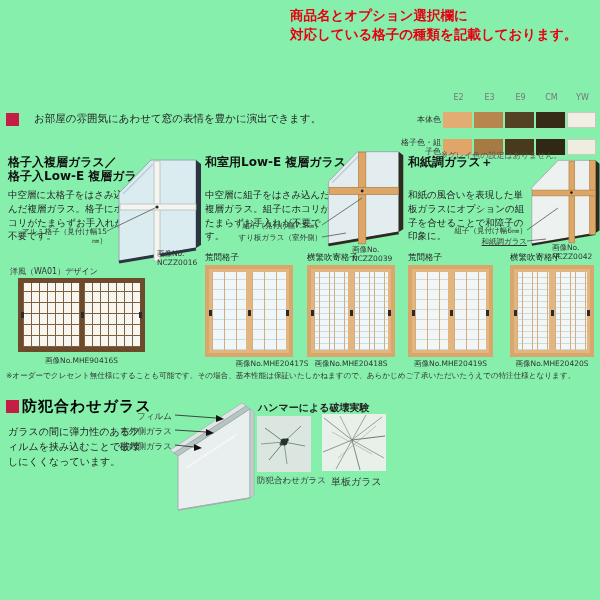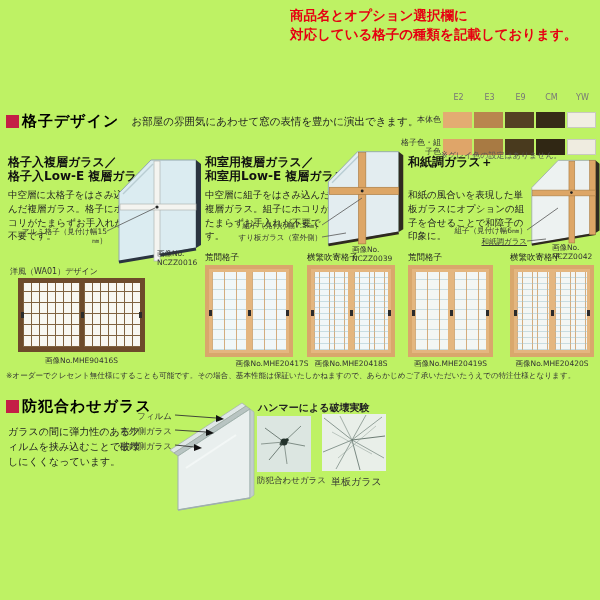--- a/index.html
+++ b/index.html
@@ -1,16 +1,16 @@
 <!DOCTYPE html>
 <html><head>
 <meta charset="utf-8">
 <style>
   html,body{margin:0;padding:0;background:#fff;}
-  .page{position:relative;width:600px;height:600px;background:#bef264;overflow:hidden;
+  .page{position:relative;width:600px;height:600px;background:#86efac;overflow:hidden;
         font-family:"DejaVu Sans",sans-serif;color:#222;}
   .abs{position:absolute;}
 
   
   .top-note{left:290px;top:6px;font-size:13.5px;font-weight:bold;color:#e60012;line-height:1.4;}
 
   
   .ctable{left:399px;top:93px;width:201px;}
   .ct-head{display:flex;margin-left:44px;}
   .ct-head span{width:31px;text-align:center;font-size:8px;color:#777;}
@@ -94,21 +94,20 @@
       <div class="sw" style="background: rgb(168, 122, 67);"></div>
       <div class="sw" style="background: rgb(73, 58, 30);"></div>
       <div class="sw" style="background: rgb(48, 39, 20);"></div>
       <div class="sw yw" style="background: rgb(239, 236, 224);"></div>
     </div>
   </div>
   <div class="abs cnote">※グレイ色の設定はありません。</div>
 
   <div class="abs sec-head sh1">
     <span class="bullet"></span>
-    <span class="sec-title">格子デザイン</span>
     <span class="sec-sub">お部屋の雰囲気にあわせて窓の表情を豊かに演出できます。</span>
   </div>
 
   <div class="abs col-title" style="left:8px;top:155px;">
     <div>格子入複層ガラス／</div>
     <div>格子入Low-E 複層ガラス</div>
   </div>
   <div class="abs col-body" style="left:8px;top:188px;width:124px;">中空層に太格子をはさみ込んだ複層ガラス。格子にホコリがたまらずお手入れが不要です。</div>
   <svg class="gsvg" style="left:112px;top:152px;width:92px;height:112px;" viewBox="0 0 92 112">
     <polygon points="7,41 39,8 84,8 84,96 7,110" fill="#dbecf1" stroke="#93a8ae" stroke-width="1"></polygon>
@@ -128,21 +127,20 @@
   <div class="win w1">
     <div class="sash"></div>
     <div class="sash"></div>
     <div class="dot" style="left:0;top:31px;"></div>
     <div class="dot" style="left:50%;margin-left:-1px;top:31px;"></div>
     <div class="dot" style="right:0;top:31px;"></div>
   </div>
   <div class="abs wlabel" style="left:18px;top:356px;width:127px;">画像No.MHE90416S</div>
 
   <div class="abs col-title" style="left:205px;top:155px;">
-    <div>和室用複層ガラス／</div>
     <div>和室用Low-E 複層ガラス</div>
   </div>
   <div class="abs col-body" style="left:205px;top:188px;width:126px;">中空層に組子をはさみ込んだ複層ガラス。組子にホコリがたまらずお手入れが不要です。</div>
   <svg class="gsvg" style="left:322px;top:138px;width:84px;height:115px;" viewBox="0 0 92 112">
     <polygon points="7,41 39,8 84,8 84,96 7,110" fill="#e3edf0" stroke="#93a8ae" stroke-width="1"></polygon>
     <polygon points="84,8 89,12 89,93 84,96" fill="#2f2a20"></polygon>
     <line x1="7" y1="110" x2="84" y2="97" stroke="#2f2a20" stroke-width="3"></line>
     <line x1="11" y1="42" x2="41" y2="12" stroke="#b9cdd3" stroke-width="1.5"></line>
     <rect x="40" y="9" width="8" height="100" fill="#dda666" stroke="#a87a40" stroke-width="0.7"></rect>
     <rect x="8" y="47" width="76" height="8" fill="#dda666" stroke="#a87a40" stroke-width="0.7"></rect>

